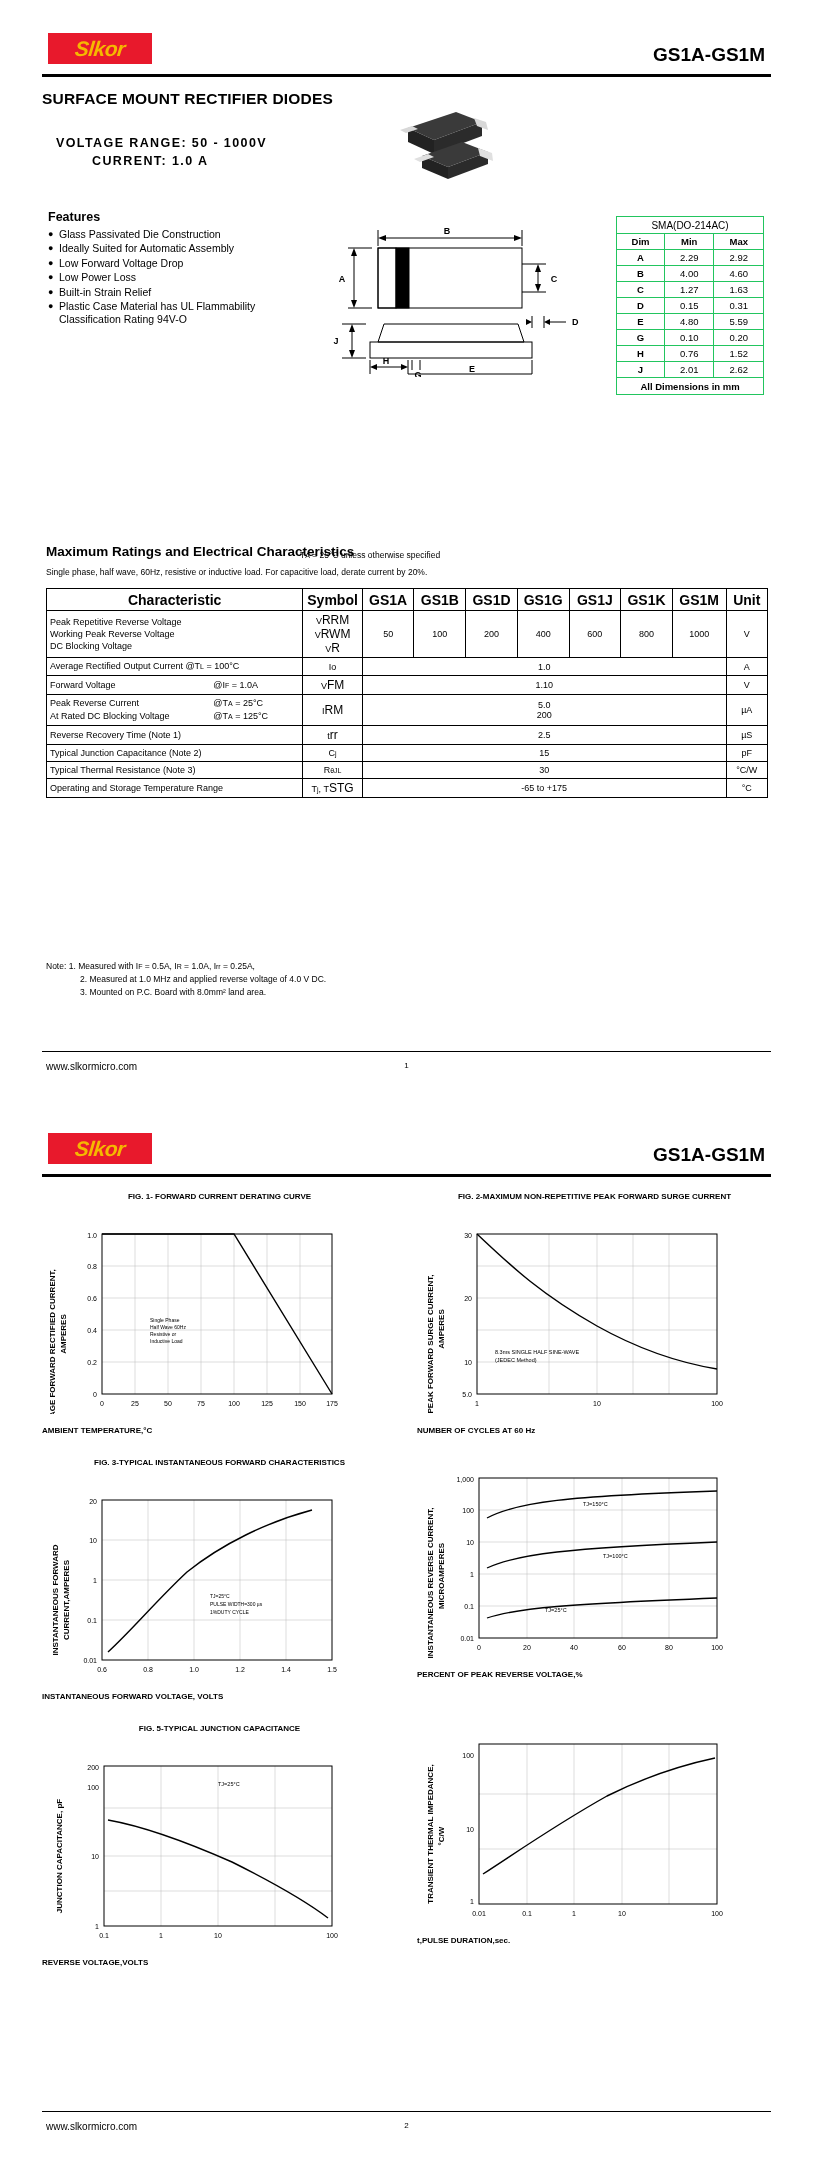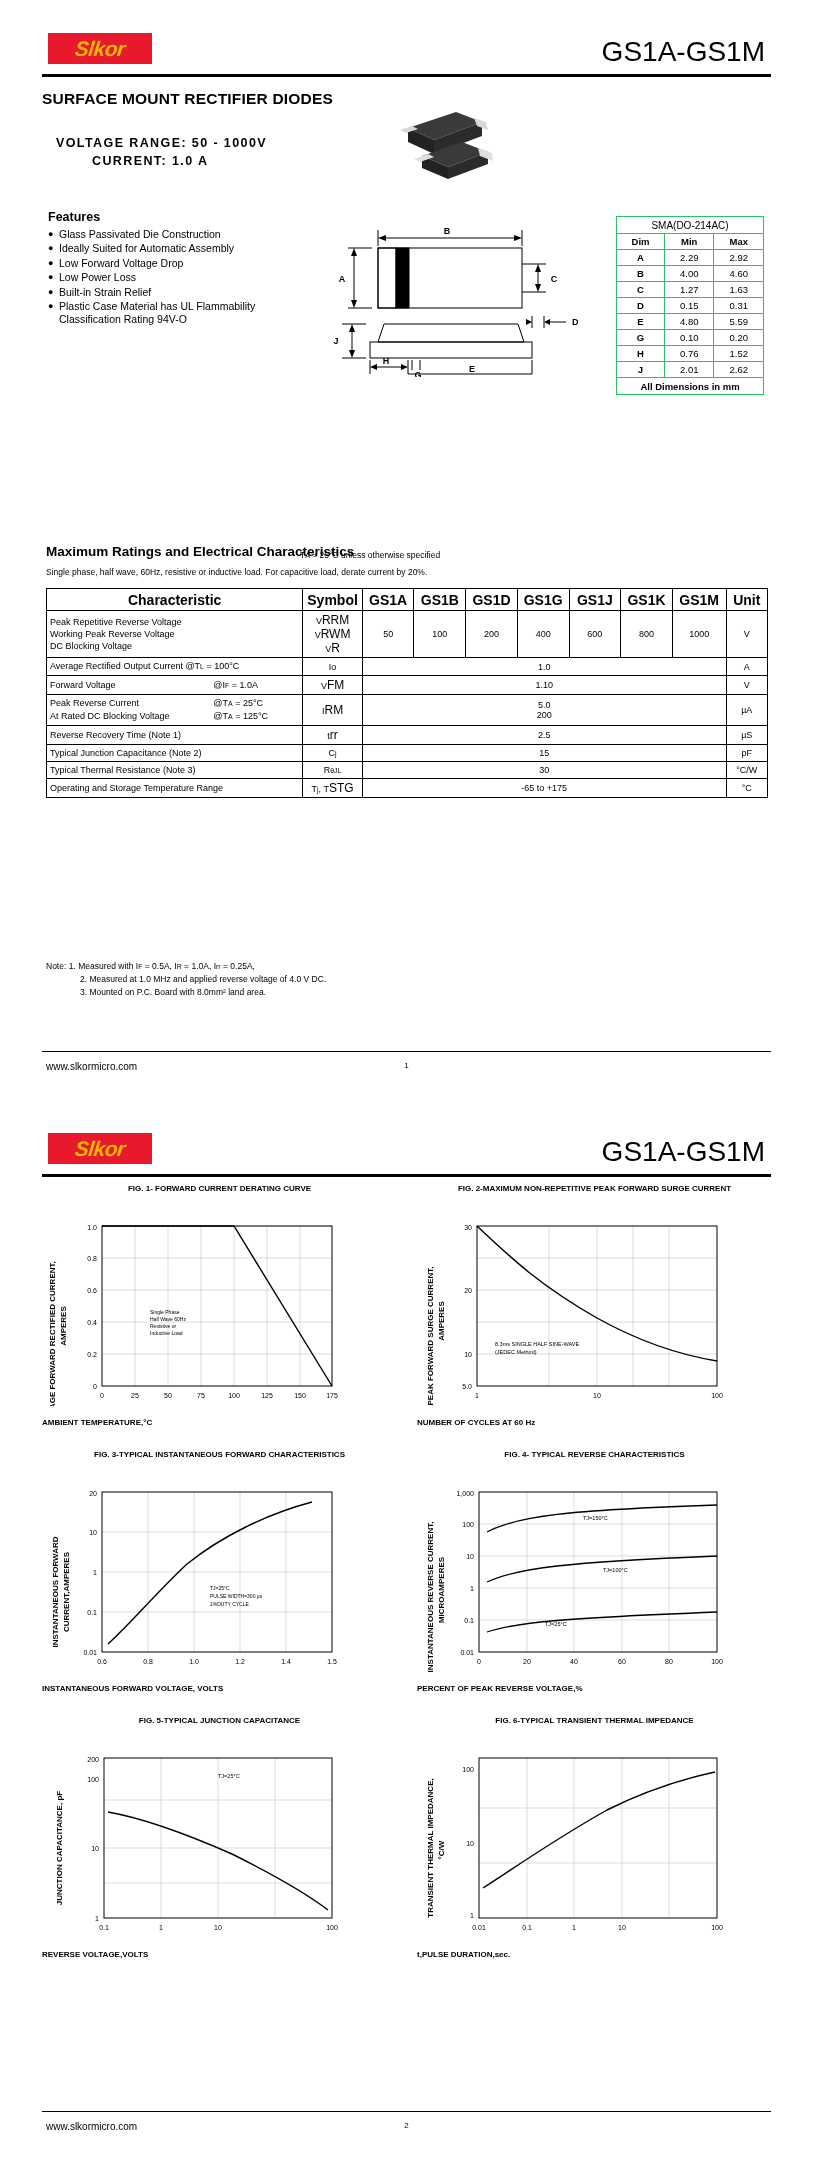--- a/index.html
+++ b/index.html
@@ -28,22 +28,22 @@
     display:flex; align-items:center; justify-content:center;
     overflow:hidden;
   }
   .logo-txt {
     color:#f5b800; font-style:italic; font-weight:bold;
     font-size:21px; letter-spacing:-0.5px;
     font-family:"Liberation Sans", sans-serif;
     transform: skewX(-6deg);
   }
   .part-no {
-    position:absolute; right:48px; top:36px;
-    font-size:28px; font-weight:normal; letter-spacing:0px;
+    position:absolute; right:48px; top:44px;
+    font-size:19px; font-weight:bold; letter-spacing:0px;
   }
   .hdr-rule {
     position:absolute; left:42px; right:42px; top:74px;
     height:3px; background:#000;
   }
 
   
   .main-title {
     position:absolute; left:42px; top:90px;
     font-size:15.5px; font-weight:bold; letter-spacing:0.2px;
@@ -140,21 +140,21 @@
   .footer-url {
     position:absolute; left:46px; bottom:28px; font-size:10px;
   }
   .footer-pg {
     position:absolute; left:0; right:0; bottom:30px;
     text-align:center; font-size:8px;
   }
 
   
   .chart-grid {
-    position:absolute; left:42px; top:84px;
+    position:absolute; left:42px; top:92px;
     width:730px;
   }
   .chart-row { display:flex; gap:20px; margin-bottom:22px; }
   .chart-cell { width:355px; position:relative; }
   .chart-title {
     text-align:center; font-size:8px; font-weight:bold;
     line-height:10px; height:22px; padding:0 24px;
   }
   .chart-box { position:relative; height:210px; }
   .chart-box svg { display:block; }
@@ -611,21 +611,20 @@
               <text x="168" y="134">1%DUTY CYCLE</text>
             </g>
           </svg>
         </div>
         <div class="xlab">
           <span>INSTANTANEOUS FORWARD VOLTAGE, VOLTS</span>
         </div>
       </div>
 
       <div class="chart-cell">
-        <div class="chart-title">FIG. 4- TYPICAL REVERSE CHARACTERISTICS</div>
         <div class="chart-box">
           <svg width="355" height="200" viewBox="0 0 355 200">
             <text transform="translate(16,125) rotate(-90)" font-size="8" font-weight="bold" text-anchor="middle">INSTANTANEOUS REVERSE CURRENT,</text>
             <text transform="translate(27,118) rotate(-90)" font-size="8" font-weight="bold" text-anchor="middle">MICROAMPERES</text>
             <g stroke="#bbb" stroke-width="0.5">
               <line x1="62" y1="52" x2="300" y2="52"></line>
                 <line x1="62" y1="84" x2="300" y2="84"></line>
               <line x1="62" y1="116" x2="300" y2="116"></line>
                 <line x1="62" y1="148" x2="300" y2="148"></line>
               <line x1="110" y1="20" x2="110" y2="180"></line>
@@ -698,21 +697,20 @@
             </g>
             <g font-size="5.5">
               <text x="176" y="40">TJ=25°C</text>
             </g>
           </svg>
         </div>
         <div class="xlab">REVERSE VOLTAGE,VOLTS</div>
       </div>
 
       <div class="chart-cell">
-        <div class="chart-title">FIG. 6-TYPICAL TRANSIENT THERMAL IMPEDANCE</div>
         <div class="chart-box">
           <svg width="355" height="200" viewBox="0 0 355 200">
             <text transform="translate(16,110) rotate(-90)" font-size="8" font-weight="bold" text-anchor="middle">TRANSIENT THERMAL IMPEDANCE,</text>
             <text transform="translate(27,112) rotate(-90)" font-size="8" font-weight="bold" text-anchor="middle">°C/W</text>
             <g stroke="#bbb" stroke-width="0.5">
               <line x1="62" y1="70" x2="300" y2="70"></line>
                 <line x1="62" y1="125" x2="300" y2="125"></line>
               <line x1="110" y1="20" x2="110" y2="180"></line>
                 <line x1="157" y1="20" x2="157" y2="180"></line>
               <line x1="205" y1="20" x2="205" y2="180"></line>

